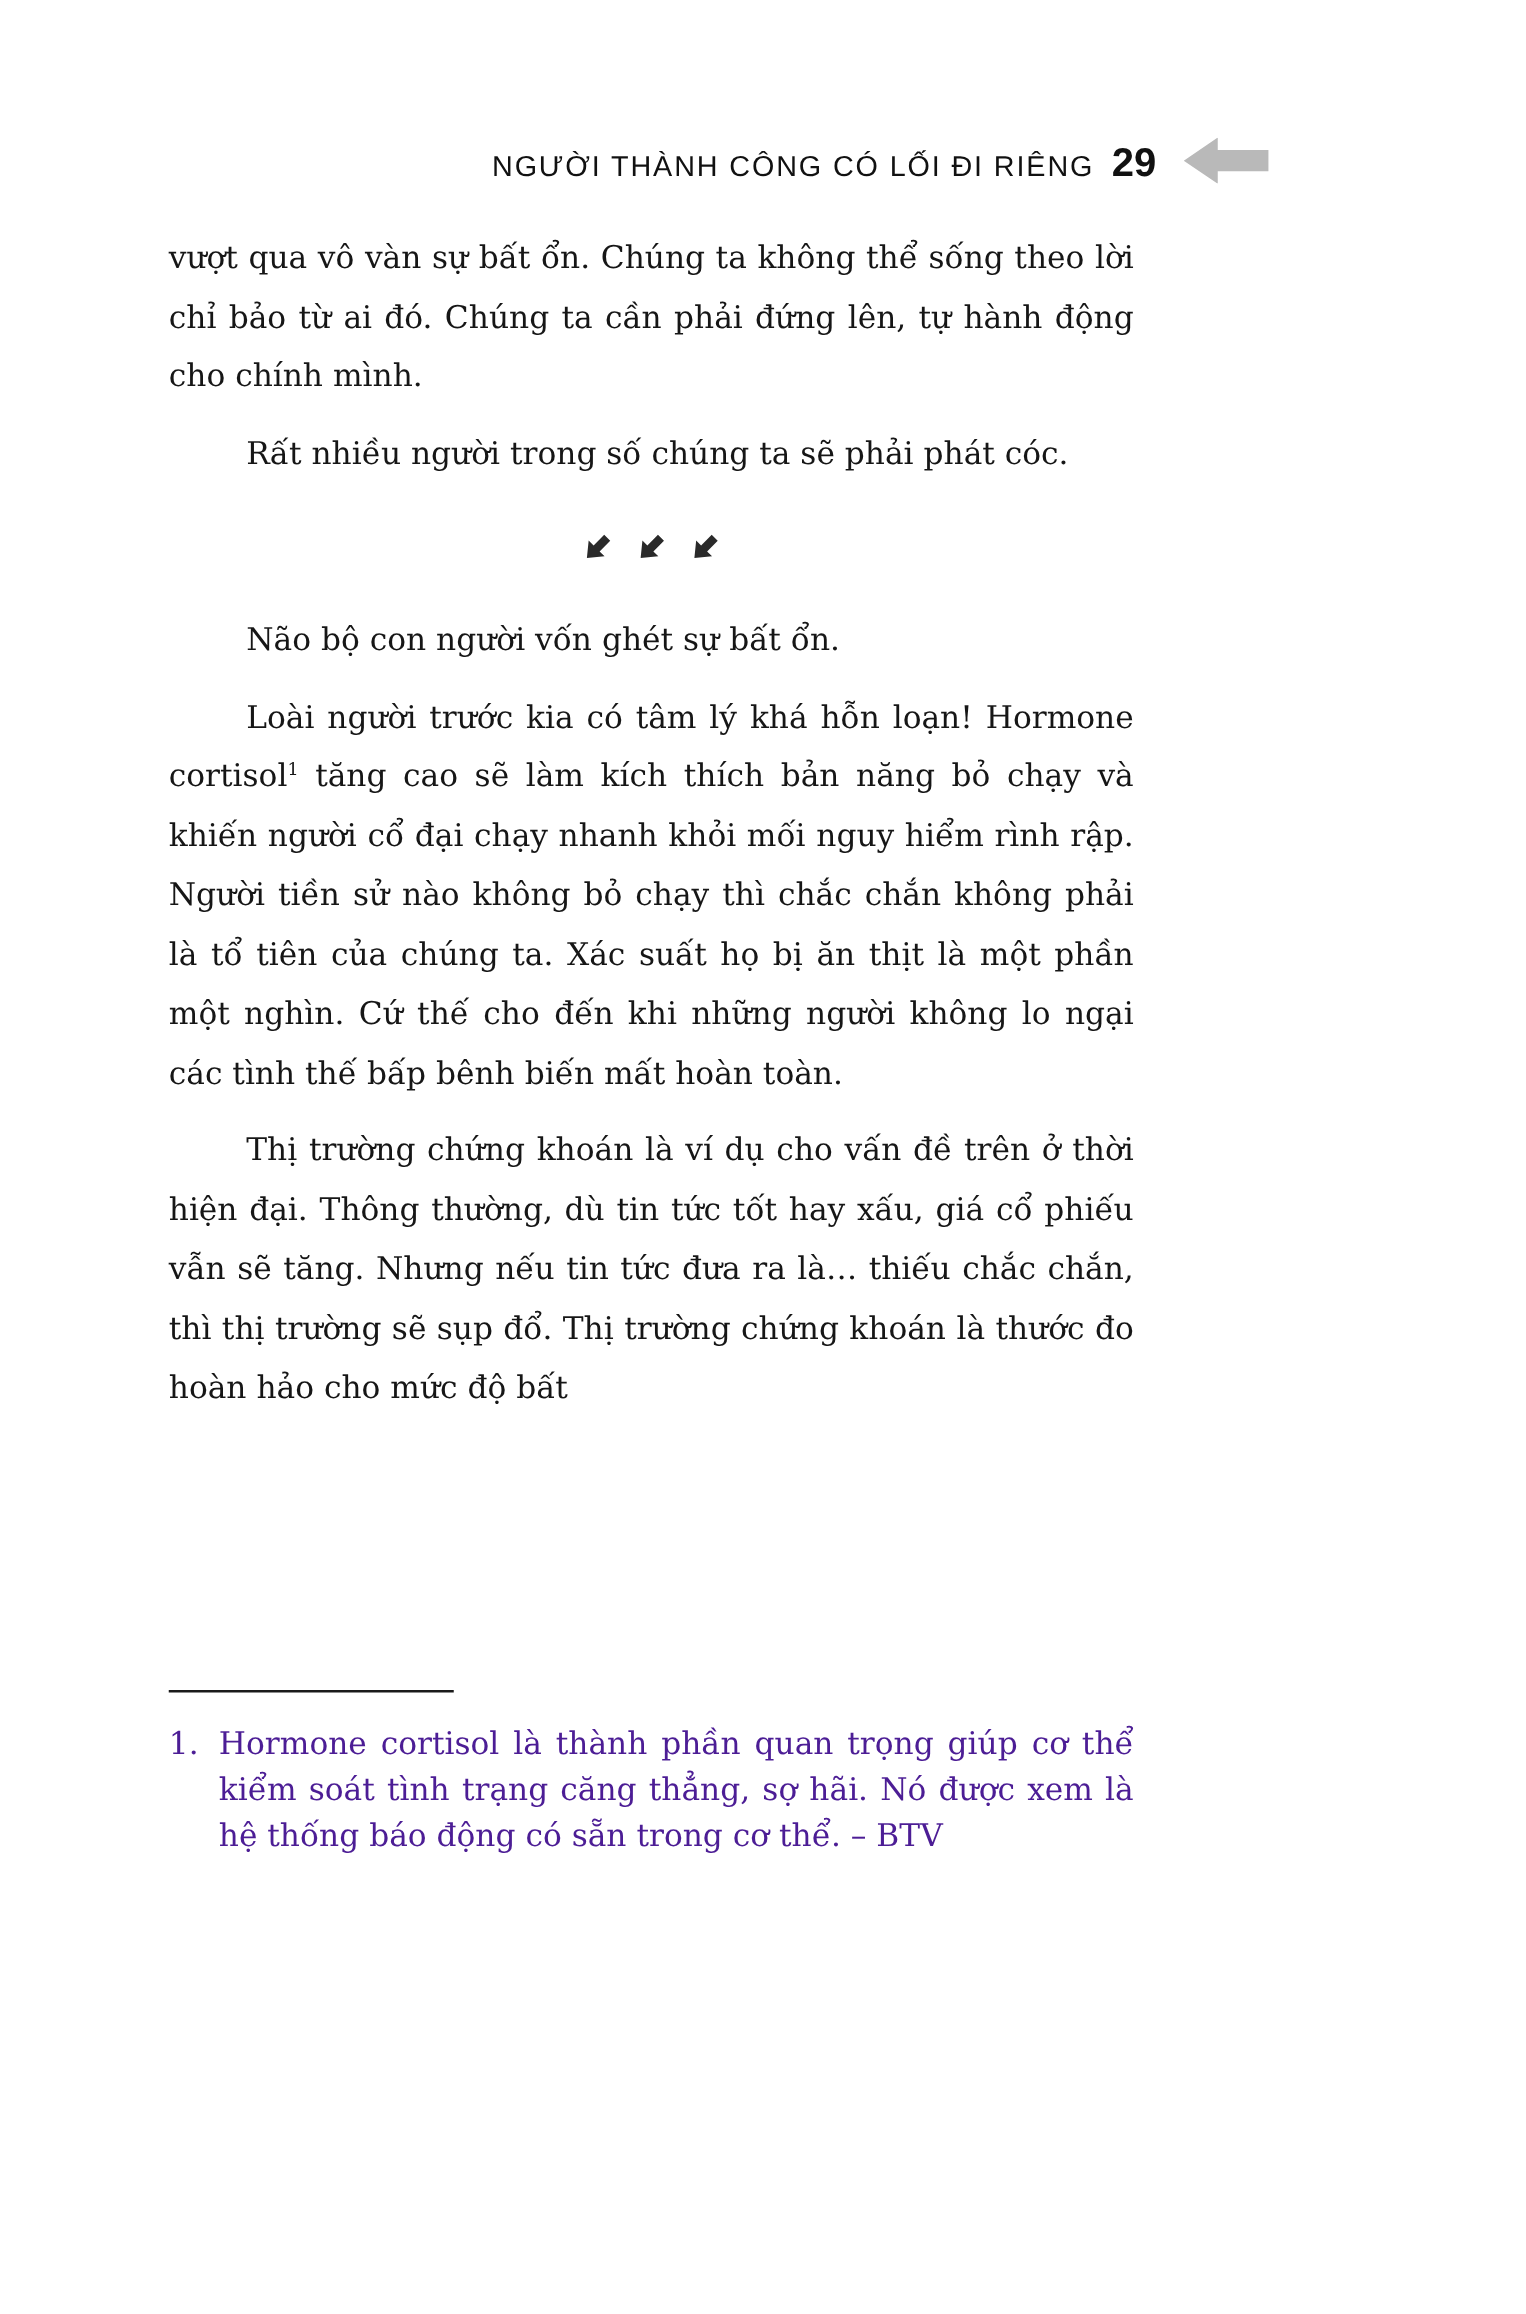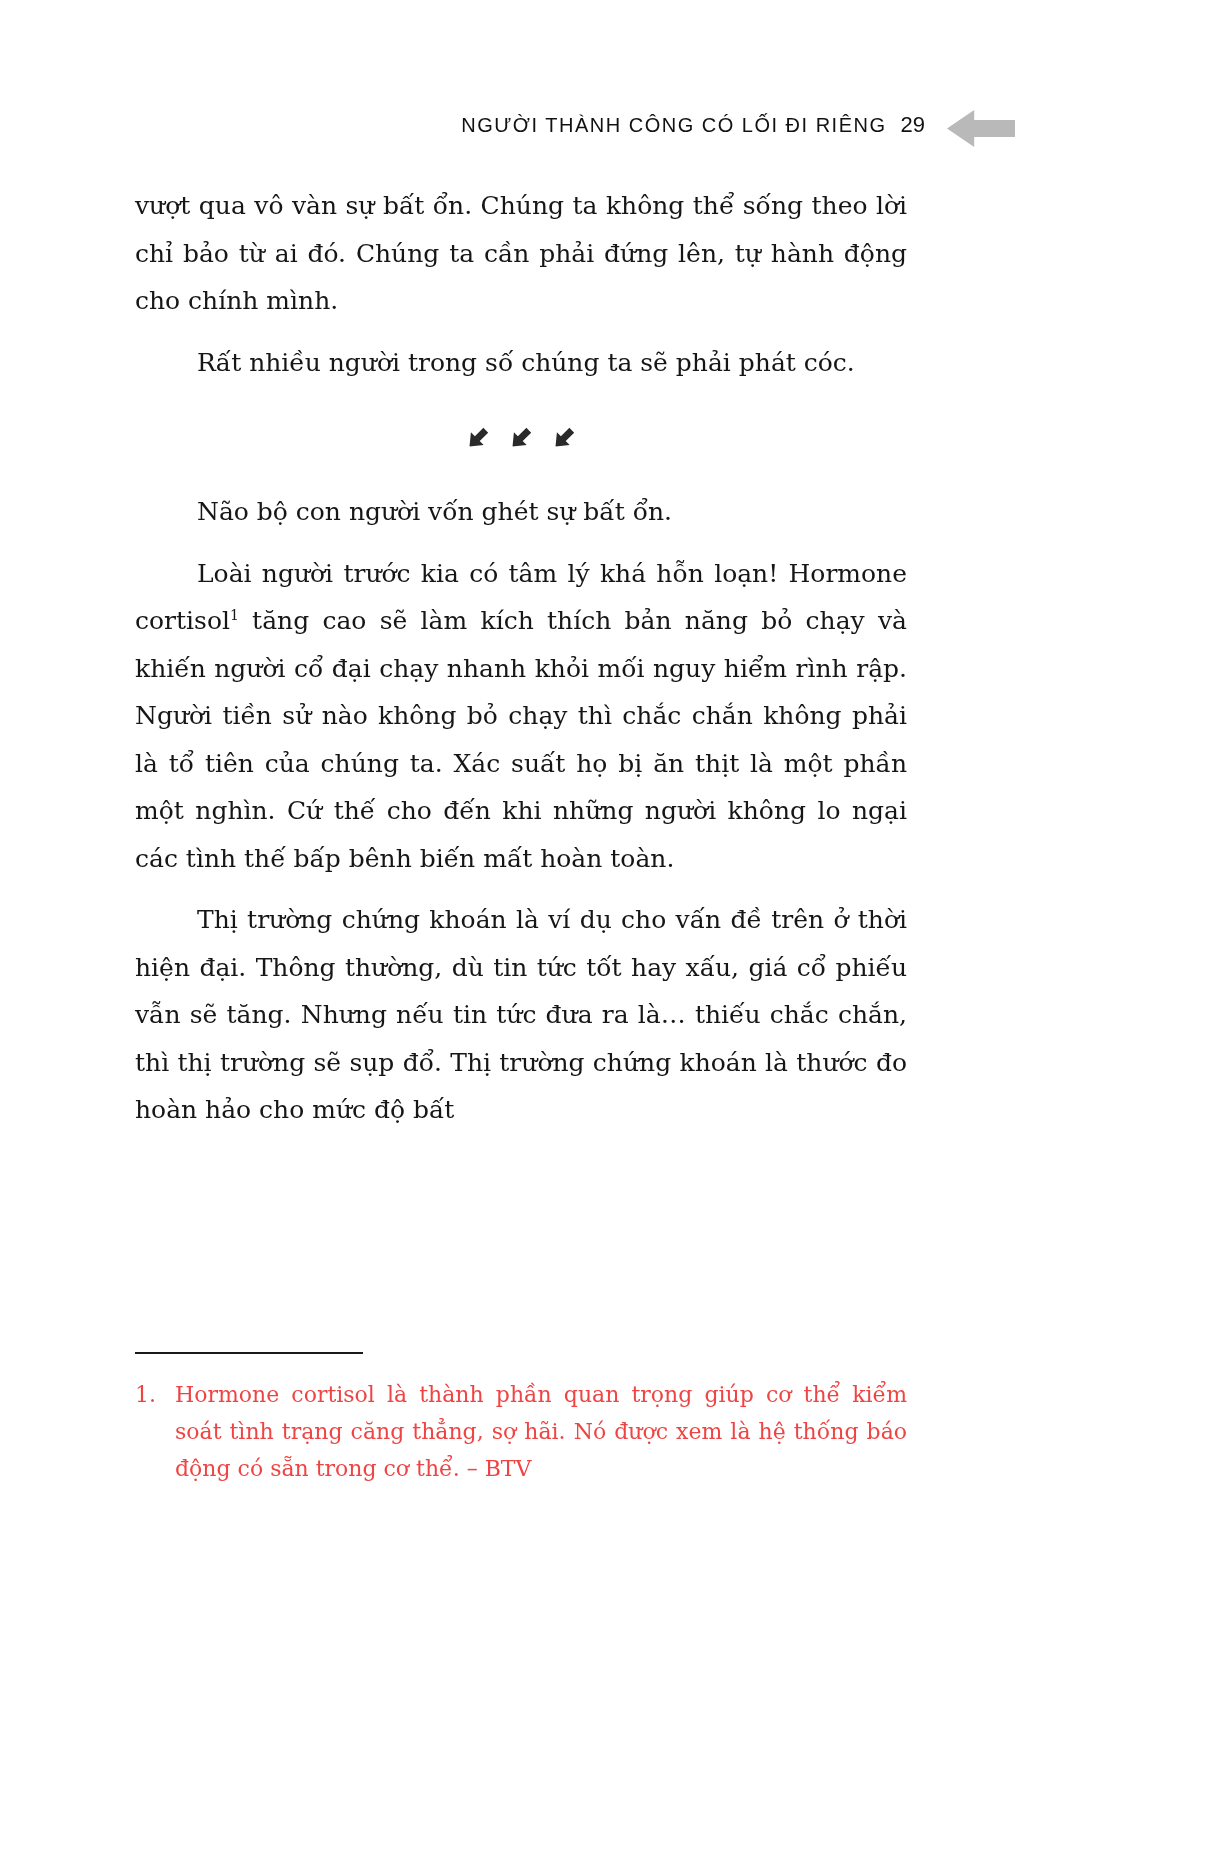--- a/index.html
+++ b/index.html
@@ -16,27 +16,27 @@
   
   .running-header {
     position:absolute;
     top:112px; left:135px; width:790px;
     text-align:right;
     font-family:"Liberation Sans","DejaVu Sans",sans-serif;
     color:#111111;
     white-space:nowrap;
   }
   .running-header .book-title {
-    font-size:20px;
+    font-size:23px;
     letter-spacing:1.5px;
     font-weight:500;
   }
   .running-header .page-number {
-    font-size:22px;
-    font-weight:400;
+    font-size:32px;
+    font-weight:700;
     margin-left:14px;
     letter-spacing:0;
   }
   .header-arrow {
     position:absolute;
     top:110px; left:947px;
     width:68px; height:37px;
     background:#b9b9b9;
     clip-path:polygon(0 50%, 40% 0, 40% 27%, 100% 27%, 100% 73%, 40% 73%, 40% 100%);
   }
@@ -79,26 +79,26 @@
     position:absolute;
     left:135px; top:1352px;
     width:772px;
   }
   .footnote-rule {
     width:228px; height:0;
     border-top:2px solid #1a1a1a;
     margin-bottom:22px;
   }
   .footnote-body {
-    font-size:22px;
+    font-size:25px;
     line-height:37px;
     text-align:justify;
     padding-left:40px;
     text-indent:-40px;
-    color:#ef4444;
+    color:#4c1d95;
   }
   .footnote-marker {
     display:inline-block;
     width:40px;
     text-indent:0;
   }
 </style>
 </head>
 <body>
 

